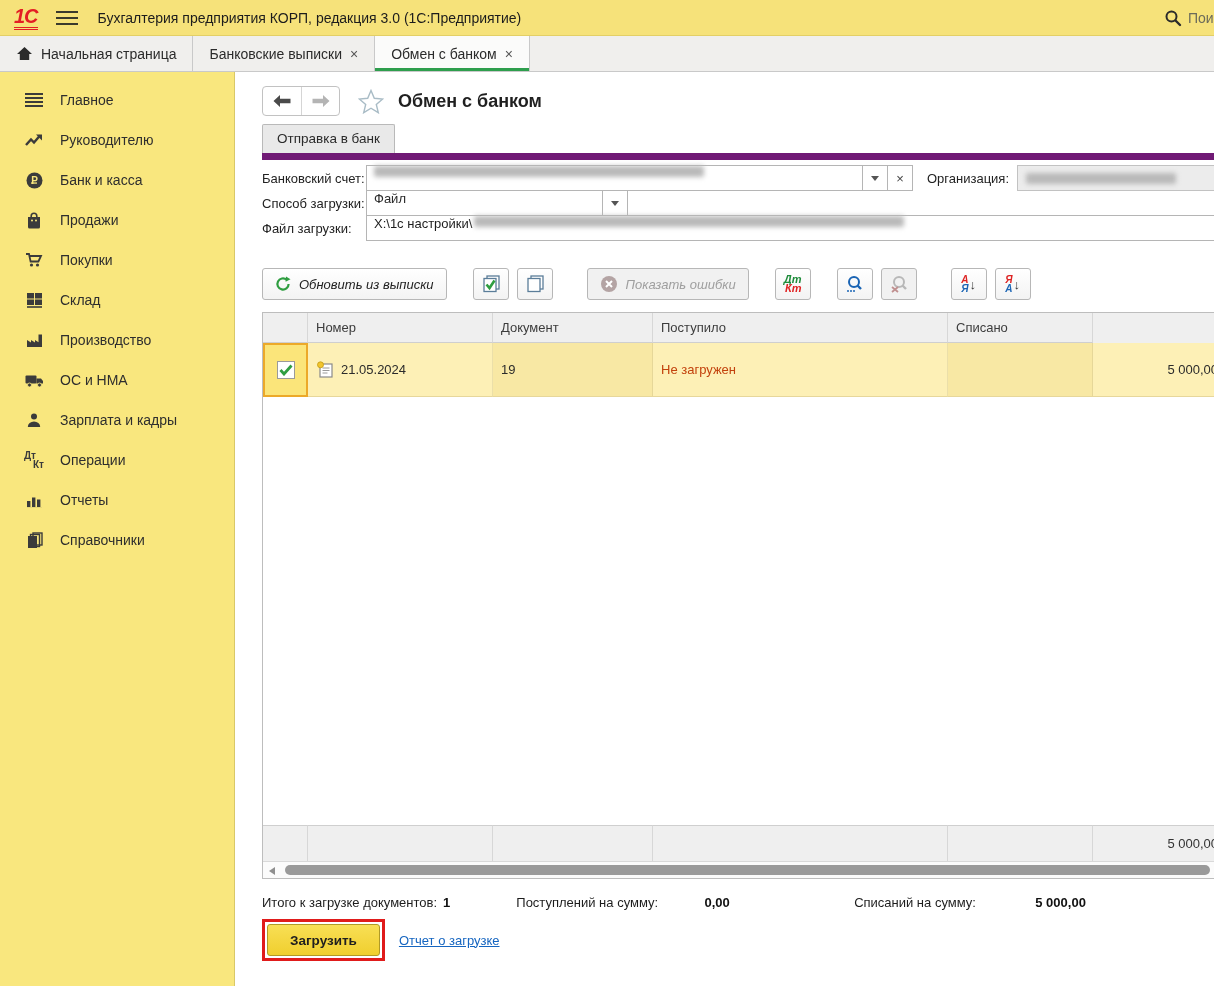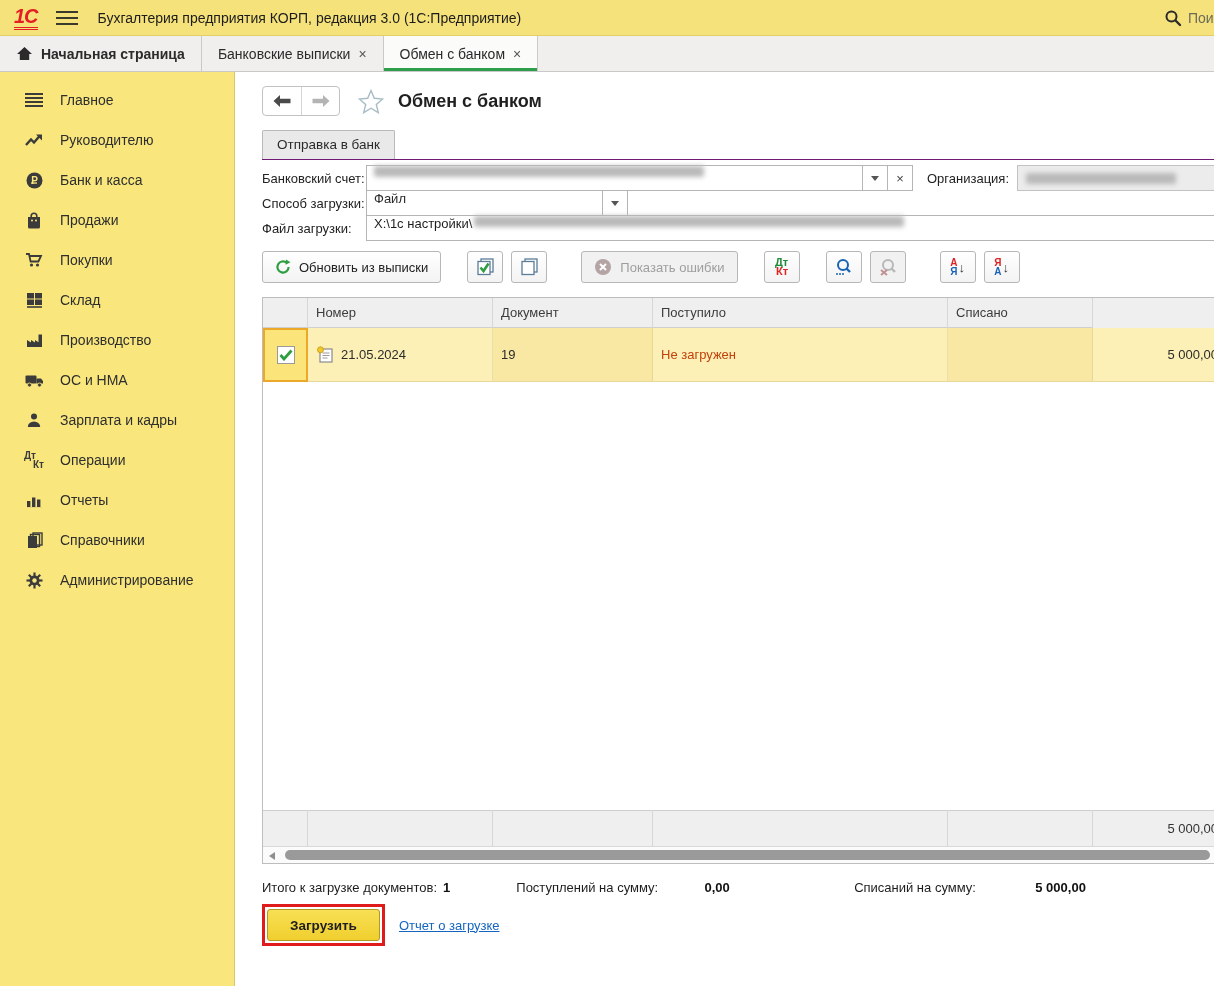--- a/index.html
+++ b/index.html
@@ -13,58 +13,58 @@
   .burger { margin-left:18px; width:22px; cursor:pointer; }
   .burger i { display:block; height:2px; background:#3a3a2c; margin:4px 0; }
   .win-title { margin-left:20px; font-size:14px; color:#1c1c1c; }
   .top-search { position:absolute; left:1164px; top:0; height:36px; display:flex; align-items:center; gap:6px; }
   .top-search .glyph-search { flex:0 0 auto; }
   .top-search span { color:#6b6b5a; font-size:14px; white-space:nowrap; }
 
   
   .tabbar { height:36px; background:#f0efed; border-bottom:1px solid #c9c9c9; display:flex; align-items:stretch; }
   .wtab { display:flex; align-items:center; gap:8px; padding:0 16px; font-size:14px; color:#2b2b2b; border-right:1px solid #c9c9c9; position:relative; cursor:pointer; }
-  .wtab.first { border-left:none;font-weight:bold; }
+  .wtab.first { border-left:none; }
   .wtab .close { color:#555; font-size:14px; cursor:pointer; }
   .wtab.active { background:#fbfbfa; }
   .wtab.active::after { content:""; position:absolute; left:0; right:0; bottom:0; height:3px; background:#2e9e4d; }
 
   
   .main { display:flex; height:914px; }
   .sidebar { width:235px; background:#f9e77e; border-right:1px solid #d9c868; padding-top:8px; flex:0 0 auto; }
   .side-item { display:flex; align-items:center; gap:16px; padding:11px 10px 11px 24px; font-size:14px; color:#2e2e2e; cursor:pointer; }
   .side-item .icn { width:20px; height:18px; display:flex; align-items:center; justify-content:center; flex:0 0 auto; }
   .content { flex:1; background:#fff; padding-left:27px; position:relative; overflow:hidden; }
 
   
   .navrow { margin-top:14px; display:flex; align-items:center; height:30px; }
   .navbtns { display:flex; border:1px solid #c2c2c2; border-radius:4px; overflow:hidden; background:#fff; }
   .navbtn { width:38px; height:28px; display:flex; align-items:center; justify-content:center; cursor:pointer; }
   .navbtn + .navbtn { border-left:1px solid #d5d5d5; }
   .star { margin-left:18px; cursor:pointer; display:flex; }
   .page-title { margin-left:14px; font-size:18px; font-weight:600; color:#1f1f1f; }
 
   
-  .subtabs { margin-top:13px; border-bottom:1px solid #701a75; display:flex; align-items:flex-end; height:31px; }
+  .subtabs { margin-top:13px; border-bottom:7px solid #701a75; display:flex; align-items:flex-end; height:31px; }
   .stab { padding:6px 14px 7px; border:1px solid #b9b9b9; border-bottom:none; border-radius:2px 2px 0 0; background:#e9e9e9; color:#2b2b2b; margin-right:2px; cursor:pointer; font-size:13.5px; }
   .stab.active { background:#fff; position:relative; top:1px; padding-bottom:8px; }
 
   
   .frow { margin-top:11px; display:flex; align-items:center; height:14px; }
   .flabel { width:104px; flex:0 0 auto; color:#222; }
   .input { height:26px; border:1px solid #b5b5b5; background:#fff; display:flex; align-items:flex-start; padding:0 7px; position:relative; }
   .blob { background:#b9b9b9; height:11px; border-radius:2px; filter:blur(2.5px); }
   .sq-btn { width:25px; height:26px; border:1px solid #b5b5b5; border-left:none; background:#fff; display:flex; align-items:center; justify-content:center; cursor:pointer; color:#444; }
   .caret { width:0; height:0; border-left:4px solid transparent; border-right:4px solid transparent; border-top:5px solid #555; }
   .xglyph { font-size:13px; color:#444; line-height:1; }
   .field-org { flex:1; margin-right:-4px; background:#ececec; border:1px solid #c2c2c2; height:26px; display:flex; align-items:center; padding:0 8px; }
   .file-val { white-space:nowrap; color:#1d1d1d; }
 
   
-  .toolbar { margin-top:16px; display:flex; align-items:flex-start; height:34px; }
+  .toolbar { margin-top:31px; display:flex; align-items:flex-end; height:34px;font-style:italic; }
   .btn { height:32px; border:1px solid #b7b7b7; border-radius:3px; background:linear-gradient(#ffffff,#f3f3f3); display:flex; align-items:center; justify-content:center; gap:8px; padding:0 12px; cursor:pointer; color:#222; }
   .btn.icon-only { width:36px; padding:0; }
   .btn.disabled { color:#9e9e9e; background:#f1f1f1; cursor:default; }
   .tb-gap-s { width:8px; } .tb-gap-m { width:26px; } .tb-gap-l { width:34px; }
   .dtkt .d { color:#1f8c3b; font-weight:bold; font-size:11px; display:block; text-align:left; line-height:9px; }
   .dtkt .k { color:#e02424; font-weight:bold; font-size:11px; display:block; text-align:right; line-height:9px; }
   .sortbox { display:flex; align-items:center; gap:1px; }
   .sortletters b { display:block; font-size:10px; line-height:9px; font-weight:bold; }
   .sort-red { color:#d22; } .sort-blue { color:#1a64b4; }
   .sort-arrow { font-size:13px; color:#333; font-weight:bold; }
@@ -267,35 +267,20 @@
       <div class="side-item">
         <span class="icn">
           <svg width="17" height="16" viewBox="0 0 17 16">
               <rect x="7" y="1" width="9" height="12" fill="none" stroke="#3b3b3b" stroke-width="1.4"></rect>
               <rect x="4.5" y="2.5" width="9" height="12" fill="none" stroke="#3b3b3b" stroke-width="1.4"></rect>
               <rect x="2" y="4" width="9" height="12" fill="#3b3b3b"></rect>
             </svg>
         </span>
         <span>Справочники</span>
       </div>
-      <div class="side-item">
-        <span class="icn">
-          <svg width="17" height="17" viewBox="0 0 17 17">
-              <g stroke="#3b3b3b" stroke-width="2.2">
-                <line x1="8.5" y1="0.5" x2="8.5" y2="16.5"></line>
-                <line x1="0.5" y1="8.5" x2="16.5" y2="8.5"></line>
-                <line x1="2.8" y1="2.8" x2="14.2" y2="14.2"></line>
-                <line x1="14.2" y1="2.8" x2="2.8" y2="14.2"></line>
-              </g>
-              <circle cx="8.5" cy="8.5" r="5" fill="#3b3b3b"></circle>
-              <circle cx="8.5" cy="8.5" r="2.2" fill="#f9e77e"></circle>
-            </svg>
-        </span>
-        <span>Администрирование</span>
-      </div>
     </div>
 
     <div class="content">
 
       <div class="navrow">
         <div class="navbtns">
           <div class="navbtn">
             <svg width="18" height="12" viewBox="0 0 18 12">
                 <path d="M7 0 L0.5 6 L7 12 V8.2 H17.5 V3.8 H7 Z" fill="#4a4a4a"></path>
               </svg>

